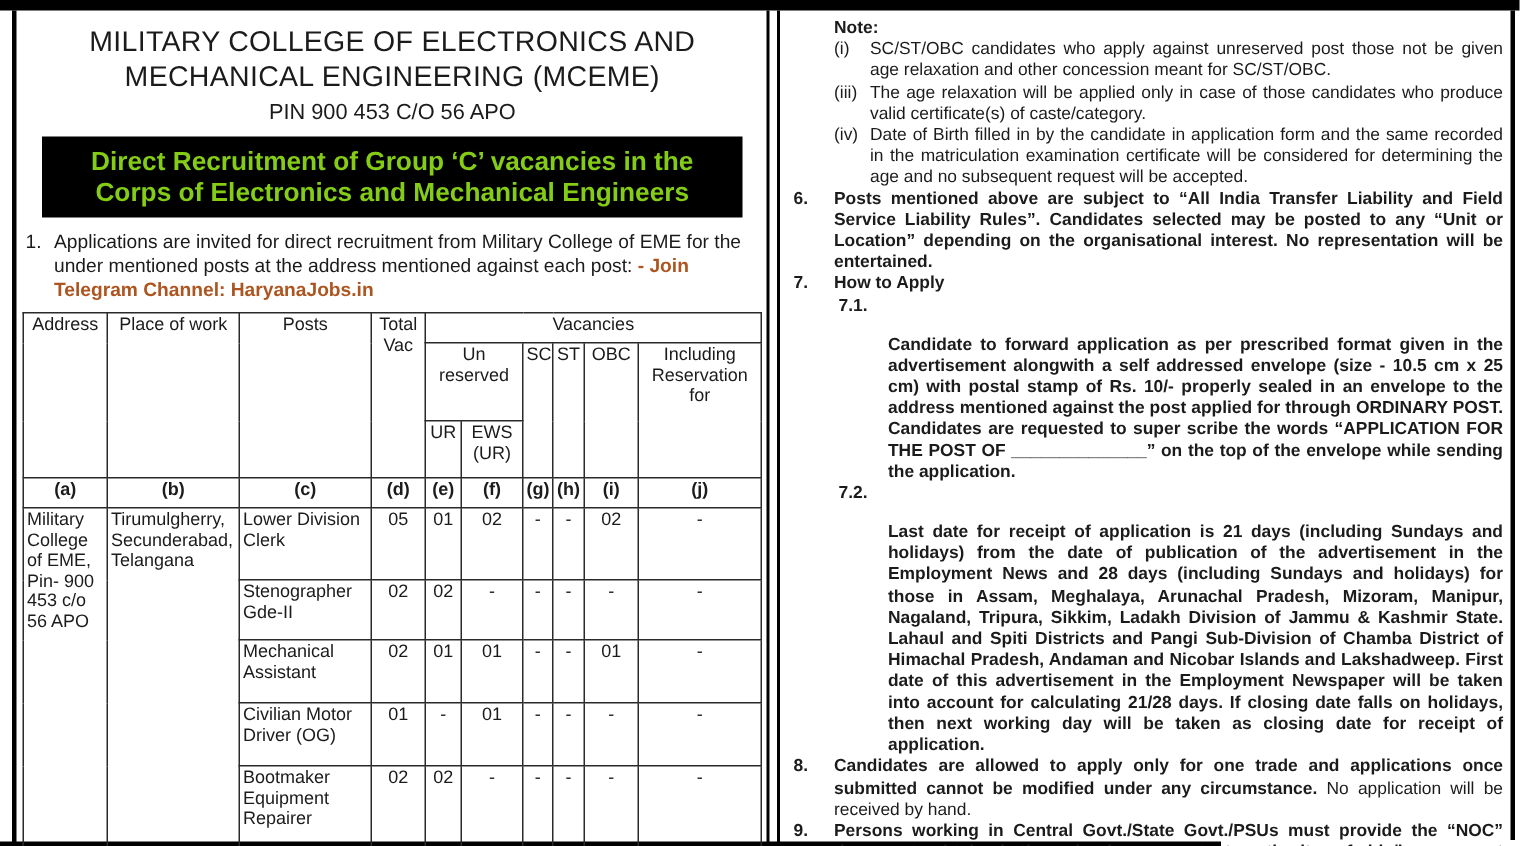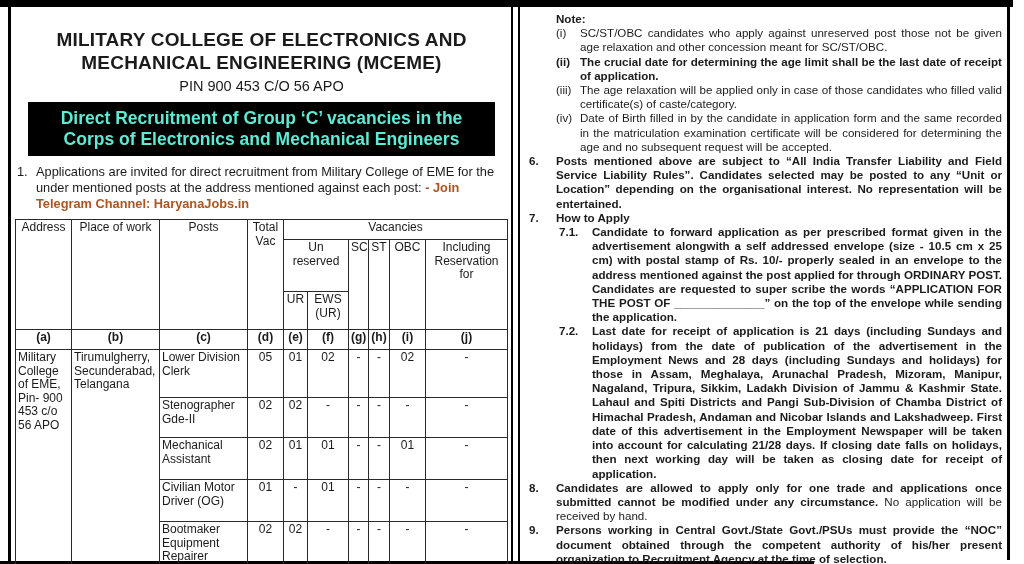--- a/index.html
+++ b/index.html
@@ -18,23 +18,23 @@
   .rightline { position: absolute; top: 7px; bottom: 4px; left: 1007px; width: 3px; background: #000; }
   .divline-a { position: absolute; top: 7px; bottom: 0; left: 511px; width: 2px; background: #000; }
   .divline-b { position: absolute; top: 7px; bottom: 0; left: 518px; width: 2px; background: #000; }
 
   
   .lcol { position: absolute; left: 11px; top: 7px; width: 500px; height: 557px; overflow: hidden; padding: 2px 3px 0 4px; }
   .rcol { position: absolute; left: 520px; top: 7px; width: 487px; height: 557px; overflow: hidden;
           padding: 5px 5px 0 6px; font-size: 11.6px; line-height: 14.2px; font-weight: bold; text-align: justify; }
 
   
-  .l-title  { font-weight: bold; font-size: 19px; line-height: 23px; text-align: center; margin-top: 19px; letter-spacing: 0.2px; }
+  .l-title  { font-weight: normal; font-size: 19px; line-height: 23px; text-align: center; margin-top: 8px; letter-spacing: 0.2px; }
   .l-pin    { font-weight: normal; font-size: 14.5px; text-align: center; margin-top: 4px; }
-  .l-banner { background: #000; color: #5eead4; font-weight: bold; font-size: 17.5px; line-height: 21px;
+  .l-banner { background: #000; color: #84cc16; font-weight: bold; font-size: 17.5px; line-height: 21px;
               text-align: center; margin: 8px 13px 0 13px; padding: 6px 6px; }
   .l-intro  { display: flex; font-size: 12.8px; line-height: 16px; margin-top: 8px; }
   .l-intro-num  { flex: none; width: 21px; padding-left: 2px; }
   .l-intro-text { flex: 1; }
   .tg-link  { font-weight: bold; }
 
   
   table.vtab { border-collapse: collapse; table-layout: fixed; width: 492px; margin-top: 7px;
                font-size: 12px; line-height: 13.5px; }
   table.vtab th, table.vtab td { border: 1.5px solid #2a2a2a; padding: 1px 2px; vertical-align: top; overflow: hidden; }
@@ -47,21 +47,21 @@
   .note-head { margin-left: 30px; }
   .n-item { display: flex; margin-left: 30px; }
   .n-label { flex: none; width: 24px; }
   .n-text { flex: 1; }
   .rg { font-weight: normal; }
   .num-item { display: flex; }
   .num-label { flex: none; width: 30px; padding-left: 3px; }
   .num-text { flex: 1; }
   .sub-item { display: flex; margin-left: 33px; }
   .sub-label { flex: none; width: 33px; }
-  .sub-text { flex: 1; }
+  .sub-text { flex: 1; margin-top: 26px; }
 </style>
 </head>
 <body>
 
 <div class="page">
   <div class="topbar"></div>
   <div class="leftline"></div>
   <div class="rightline"></div>
   <div class="divline-a"></div>
   <div class="divline-b"></div>
@@ -177,27 +177,23 @@
       </table>
   </div>
 
   <div class="rcol">
     <div class="note-head">Note:</div>
 
     <div class="n-item rg">
       <span class="n-label">(i)</span>
       <span class="n-text">SC/ST/OBC candidates who apply against unreserved post those not be given age relaxation and other concession meant for SC/ST/OBC.</span>
     </div>
-    <div class="n-item">
-      <span class="n-label">(ii)</span>
-      <span class="n-text">The crucial date for determining the age limit shall be the last date of receipt of application.</span>
-    </div>
     <div class="n-item rg">
       <span class="n-label">(iii)</span>
-      <span class="n-text">The age relaxation will be applied only in case of those candidates who filled valid certificate(s) of caste/category.</span>
+      <span class="n-text">The age relaxation will be applied only in case of those candidates who produce valid certificate(s) of caste/category.</span>
     </div>
     <div class="n-item rg">
       <span class="n-label">(iv)</span>
       <span class="n-text">Date of Birth filled in by the candidate in application form and the same recorded in the matriculation examination certificate will be considered for determining the age and no subsequent request will be accepted.</span>
     </div>
 
     <div class="num-item">
       <span class="num-label">6.</span>
       <span class="num-text">Posts mentioned above are subject to “All India Transfer Liability and Field Service Liability Rules”. Candidates selected may be posted to any “Unit or Location” depending on the organisational interest. No representation will be entertained.</span>
     </div>

